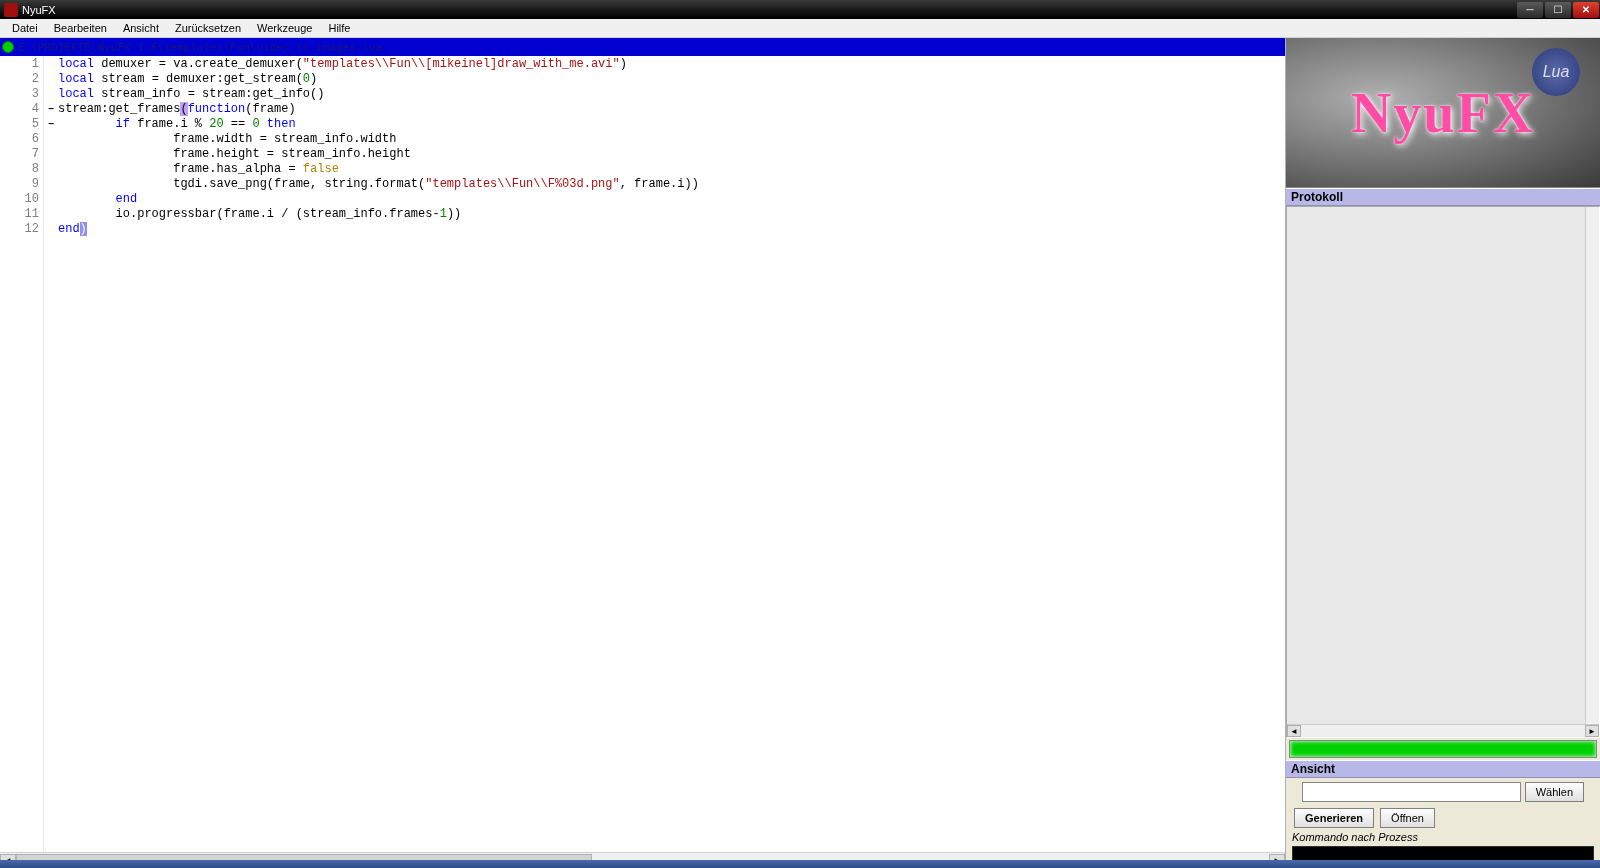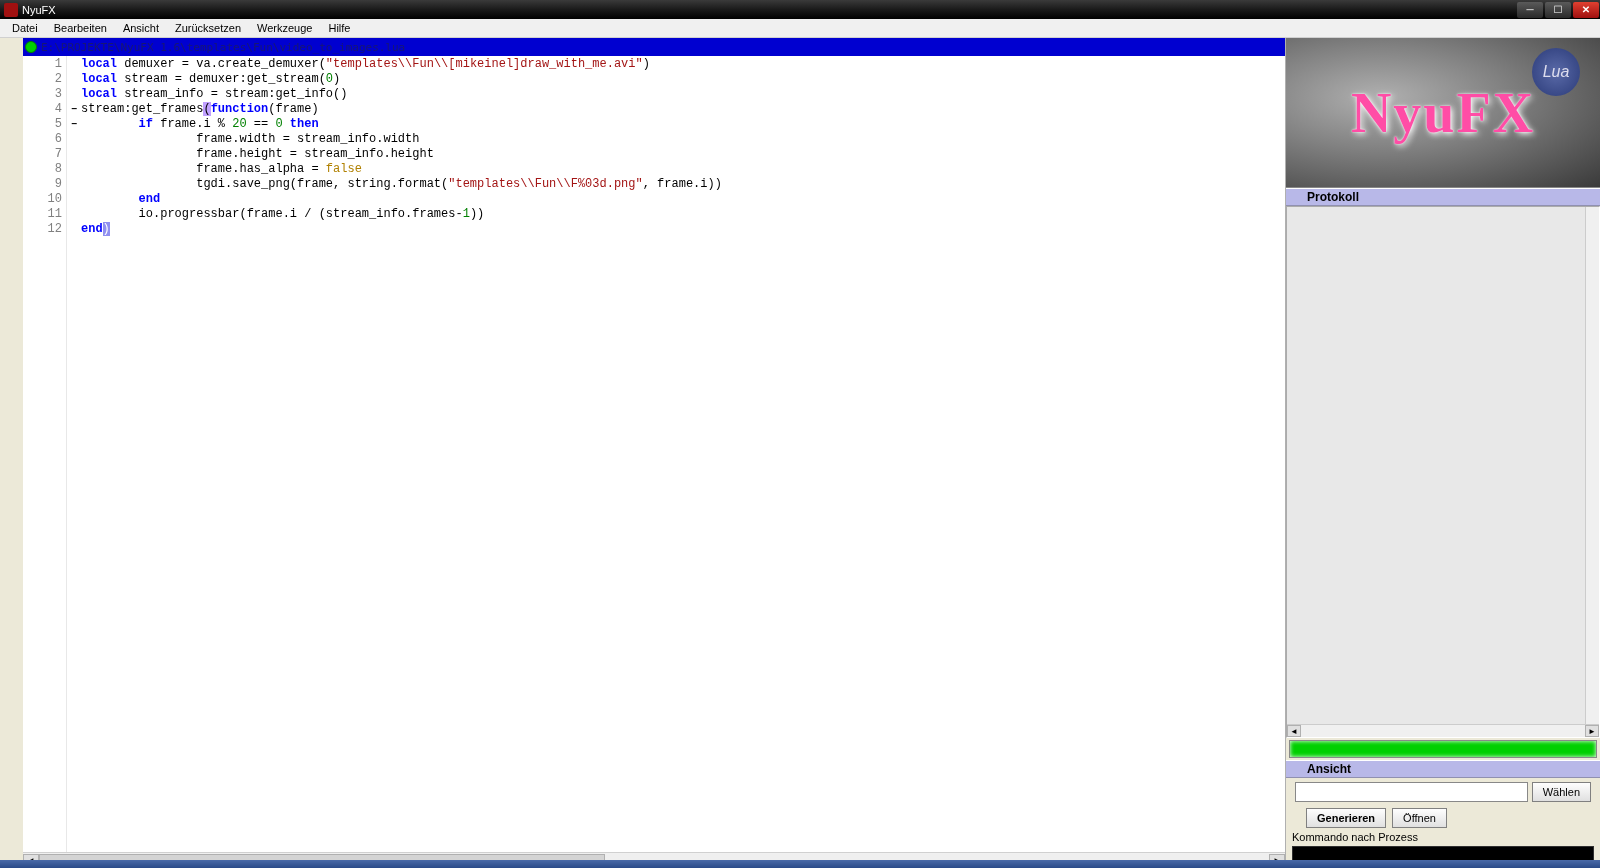--- a/index.html
+++ b/index.html
@@ -15,69 +15,69 @@
 .win-min, .win-max { background: linear-gradient(#5a5a5a,#2a2a2a); color: #fff; border-radius: 2px; font-size: 10px; }
 .win-close { background: linear-gradient(#e04030,#a01010); color: #fff; border-radius: 2px; font-size: 10px; font-weight: bold; }
 
 .menubar {
   background: #f0f0f0; height: 19px; display: flex; align-items: center; padding: 0 4px;
   border-bottom: 1px solid #d0d0d0;
 }
 .menubar .menu-item { padding: 0 8px; cursor: default; font-size: 11px; }
 
 .main {
-  display: flex; height: calc(100vh - 38px); background: #0f172a; margin-left: 23px;
+  display: flex; height: calc(100vh - 38px); background: #0f172a;
 }
 
 .editor-pane { flex: 1; display: flex; flex-direction: column; position: relative; }
 .tabbar {
   background: #0000d0; height: 18px; display: flex; align-items: center; color: #404040;
   font-size: 11px; padding-left: 2px;
 }
 .tabbar .status-dot { width: 12px; height: 12px; background: #00d000; border-radius: 50%; border:1px solid #008000; margin-right: 4px; }
 .tabbar .tab-label { color: #2a2a2a; opacity: 0.55; font-family: Consolas, monospace; }
 
 .code-area { flex: 1; display: flex; font-family: Consolas, "Courier New", monospace; font-size: 12px; overflow: hidden; background: #fff; }
 .gutter { width: 44px; background: #fff; text-align: right; color: #808080; border-right: 1px solid #e8e8e8; padding-right: 4px; line-height: 15px; padding-top: 1px;}
 .fold { width: 14px; background: #fff; line-height: 15px; padding-top:1px; color: #808080; font-size: 10px;}
 .fold .mark { color: #000; font-weight: bold; text-align:center;}
 .code { flex: 1; line-height: 15px; padding-top: 1px; white-space: pre; color: #000; overflow: auto;}
-.kw { color: #0000ff; font-weight: bold; }
+.kw { color: #0000ff; }
 .str { color: #a31515; }
 .num { color: #008000; }
 .val { color: #b08000; font-family: Liberation Mono, monospace; }
 .bracket { background: #c0a0ff; }
 .cursor-hl { background: #9090f0; color: #fff; }
 
 .hscroll { height: 16px; background: #f0f0f0; border-top: 1px solid #d0d0d0; display: flex; align-items: center; }
 .hscroll .btn { width: 16px; height: 14px; background: #e0e0e0; border:1px solid #b0b0b0; display:flex;align-items:center;justify-content:center;font-size:8px;}
 .hscroll .track { flex: 1; height: 14px; background: #efefef; position: relative; }
 .hscroll .thumb { position: absolute; left: 0; top: 0; height: 14px; width: 46%; background: #d4d4d4; border:1px solid #b0b0b0; }
 
 .right-pane { width: 315px; background: #ece9d8; display: flex; flex-direction: column; border-left: 1px solid #b0b0b0; }
 .logo-box { height: 150px; background: radial-gradient(ellipse at 30% 40%, #b0b0b0 0%, #828282 40%, #3a3a3a 100%); display:flex; align-items:center; justify-content:center; border-bottom:1px solid #888; position: relative;}
 .logo-text { font-family: "Comic Sans MS", cursive; font-size: 56px; font-weight: bold;
   color: #ff4da6; text-shadow: 2px 2px 6px #fff, 0 0 2px #fff; letter-spacing: 2px; }
 .lua-badge { position: absolute; right: 20px; top: 10px; width: 48px; height: 48px; border-radius: 50%; background: radial-gradient(#5a6aa8,#2a3a78); display:flex;align-items:center;justify-content:center;color:#dde;font-size:16px;font-style:italic;}
 
-.section-header { background: #b8b8e8; height: 18px; padding: 1px 21px; font-weight: bold; font-size: 12px; color: #000; border-top:1px solid #fff; border-bottom:1px solid #9090b0;}
+.section-header { background: #b8b8e8; height: 18px; padding: 1px 5px; font-weight: bold; font-size: 12px; color: #000; border-top:1px solid #fff; border-bottom:1px solid #9090b0;}
 .log-area { flex: 1; background: #e8e8e8; border: 1px inset #fff; margin:0; position: relative; }
 .log-hscroll { height: 13px; background: #f0f0f0; border-top:1px solid #ccc; display:flex;}
 .log-hscroll .sbtn{width:14px;background:#e0e0e0;border:1px solid #b0b0b0;font-size:8px;display:flex;align-items:center;justify-content:center;}
 .log-hscroll .strack{flex:1;}
 .log-vscroll { position:absolute; right:0; top:0; bottom:13px; width:14px; background:#f0f0f0; border-left:1px solid #ccc;}
 
 .progress-bar { height: 18px; background: #00d000; border: 1px solid #888; margin: 2px 3px; box-shadow: inset 0 0 4px #fff; }
 
-.output-row { display:flex; align-items:center; padding: 4px 9px; gap:4px;}
+.output-row { display:flex; align-items:center; padding: 4px 16px; gap:4px;}
 .output-input { flex:1; height: 20px; background:#fff; border:1px solid #888; padding: 0 4px;}
 .btn3d { background: linear-gradient(#fefefe,#e0e0e0); border: 1px solid #808080; padding: 3px 10px; font-size: 11px; cursor: default; font-family: inherit;}
 .btn3d.bold { font-weight: bold; }
-.button-row { display:flex; gap: 6px; padding: 2px 20px; }
-.cmd-label { font-size: 11px; padding: 1px 6px; }
+.button-row { display:flex; gap: 6px; padding: 2px 8px; }
+.cmd-label { font-style: italic; font-size: 11px; padding: 1px 6px; }
 .cmd-input { height: 16px; background: #000; margin: 2px 6px 6px 6px; border:1px solid #303030;}
 
 .taskbar { position: fixed; bottom:0; left:0; right:0; height: 8px; background: linear-gradient(#4a6aa8,#2a4a88); }
 </style>
 </head>
 <body>
 
 <div class="titlebar">
   <span class="app-icon"></span>
   <span class="title">NyuFX</span>

